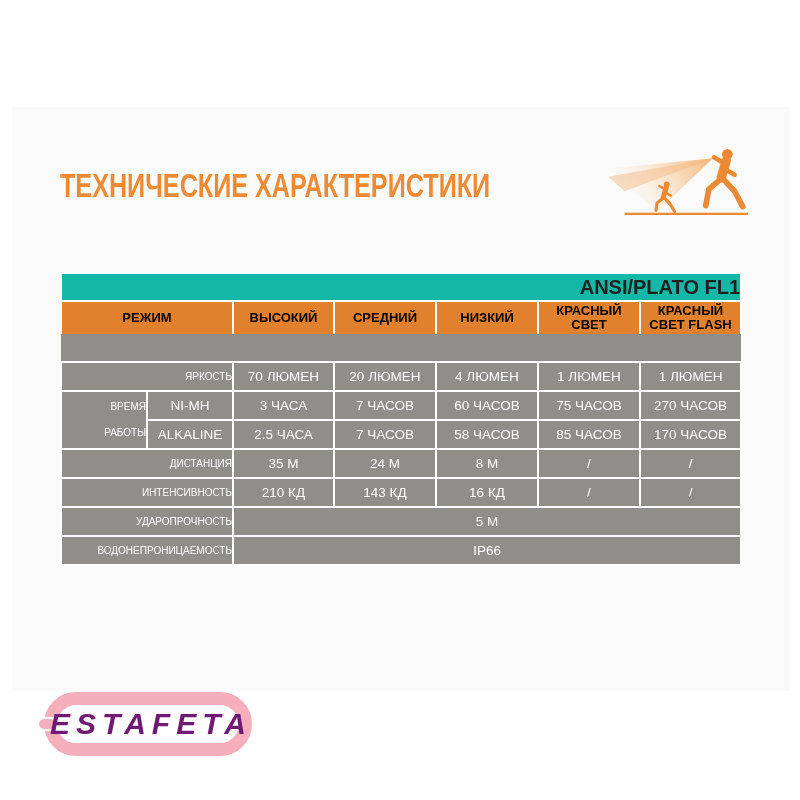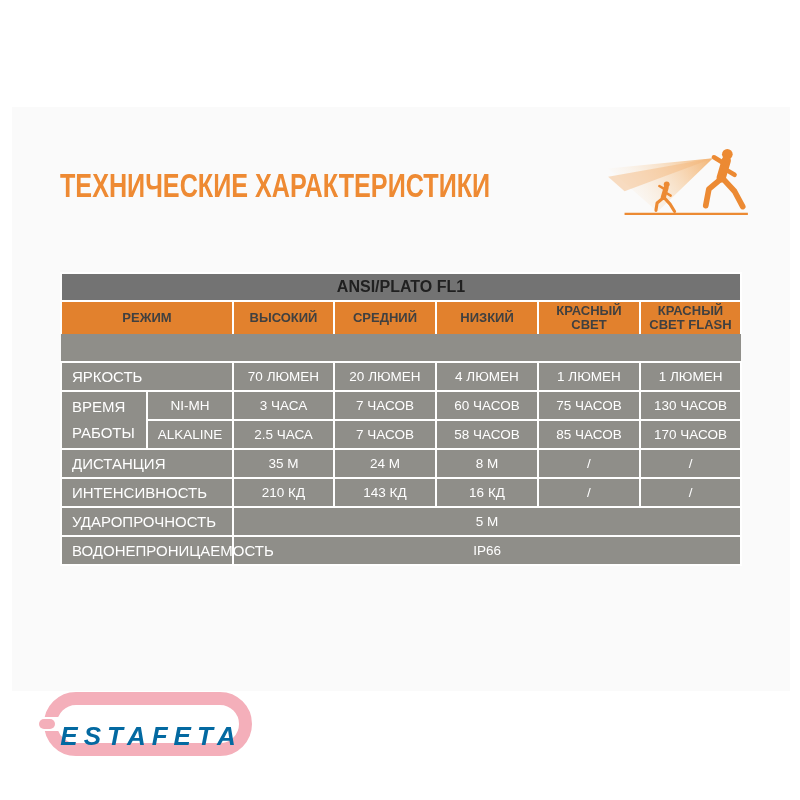--- a/index.html
+++ b/index.html
@@ -20,37 +20,37 @@
   
   .spec-table{
     position:absolute;left:60px;top:272px;width:680px;
     border-collapse:collapse;table-layout:fixed;
   }
   .spec-table th,.spec-table td{
     border:2px solid #ffffff;padding:0;margin:0;
     font-family:"Liberation Sans", sans-serif;
   }
   .caption-row th{
-    background:#737373;color:#202020;font-size:16px;font-weight:bold;
-    height:26px;text-align:center;vertical-align:middle;
+    background:#14b8a6;color:#202020;font-size:20px;font-weight:bold;
+    height:26px;text-align:right;vertical-align:middle;
   }
   .header-row th{
-    background:#e2812d;color:#404040;font-size:13px;font-weight:bold;
+    background:#e2812d;color:#000000;font-size:13px;font-weight:bold;
     height:32px;text-align:center;vertical-align:middle;line-height:14px;
     border-bottom:0;
   }
   .divider-row td{
     background:#3a3a3a;height:4px;border:0;line-height:0;font-size:0;
   }
   .spec-table td{
     background:#8f8e89;color:#ffffff;font-size:13.5px;height:27px;
     text-align:center;vertical-align:middle;
   }
   .spec-table td.label{
-    text-align:left;padding-left:10px;font-size:15px;
+    text-align:right;padding-left:10px;font-size:10px;
   }
   .runtime-label span{display:block;line-height:26px;}
   
   .note{
     position:absolute;left:60px;top:548px;width:690px;
     color:#8e8e8e;font-size:13.5px;line-height:18px;
   }
   
   .logo{position:absolute;left:44px;top:692px;width:208px;height:64px;}
   .logo-ring{
@@ -60,22 +60,22 @@
   .logo-notch{
     position:absolute;left:-5px;top:25px;width:26px;height:14px;background:#ffffff;
   }
   .logo-stub{
     position:absolute;left:-5px;top:27px;width:16px;height:10px;
     background:#f4afba;border-radius:5px;
   }
   .logo-text{
     position:absolute;left:0;top:0;width:208px;height:64px;
     display:flex;align-items:center;justify-content:center;
-    color:#0369a1;font-size:26px;font-weight:bold;font-style:italic;
-    letter-spacing:6px;padding-left:6px;box-sizing:border-box;margin-top:12px;
+    color:#701a75;font-size:30px;font-weight:bold;font-style:italic;
+    letter-spacing:6px;padding-left:6px;box-sizing:border-box;
   }
 </style>
 </head>
 <body>
 
 <div class="card"></div>
 
 <div class="page-title">ТЕХНИЧЕСКИЕ ХАРАКТЕРИСТИКИ</div>
 
 <svg class="hero" viewBox="0 0 136 72" xmlns="http://www.w3.org/2000/svg">
@@ -146,21 +146,21 @@
     <tr>
       <td rowspan="2" class="label runtime-label">
         <span>ВРЕМЯ</span>
         <span>РАБОТЫ</span>
       </td>
       <td>NI-MH</td>
       <td>3 ЧАСА</td>
       <td>7 ЧАСОВ</td>
       <td>60 ЧАСОВ</td>
       <td>75 ЧАСОВ</td>
-      <td>130 ЧАСОВ</td>
+      <td>270 ЧАСОВ</td>
     </tr>
     <tr>
       <td>ALKALINE</td>
       <td>2.5 ЧАСА</td>
       <td>7 ЧАСОВ</td>
       <td>58 ЧАСОВ</td>
       <td>85 ЧАСОВ</td>
       <td>170 ЧАСОВ</td>
     </tr>
     <tr>

